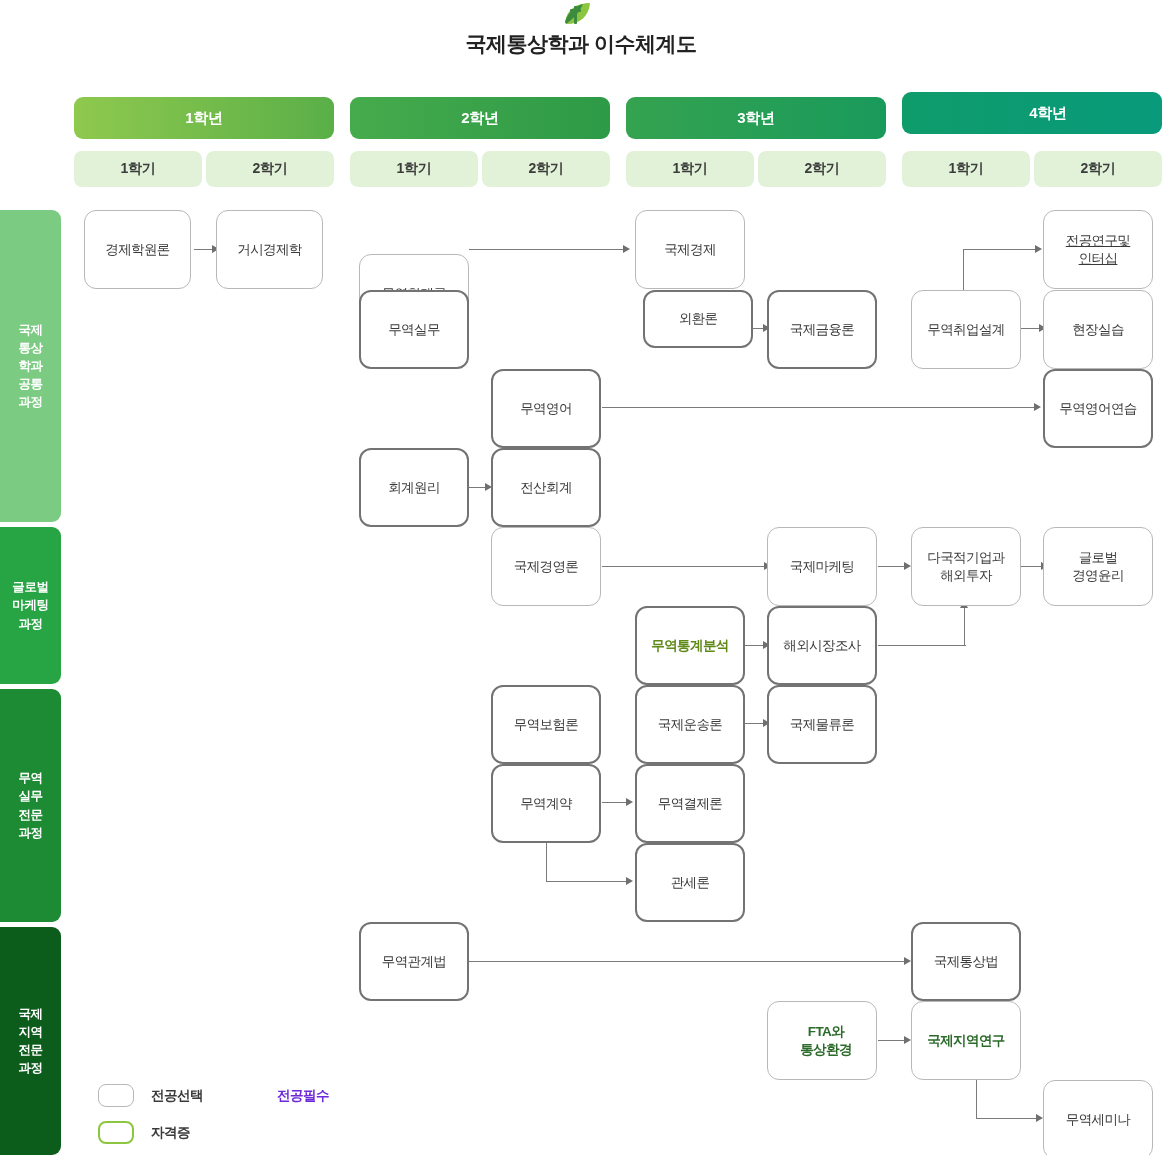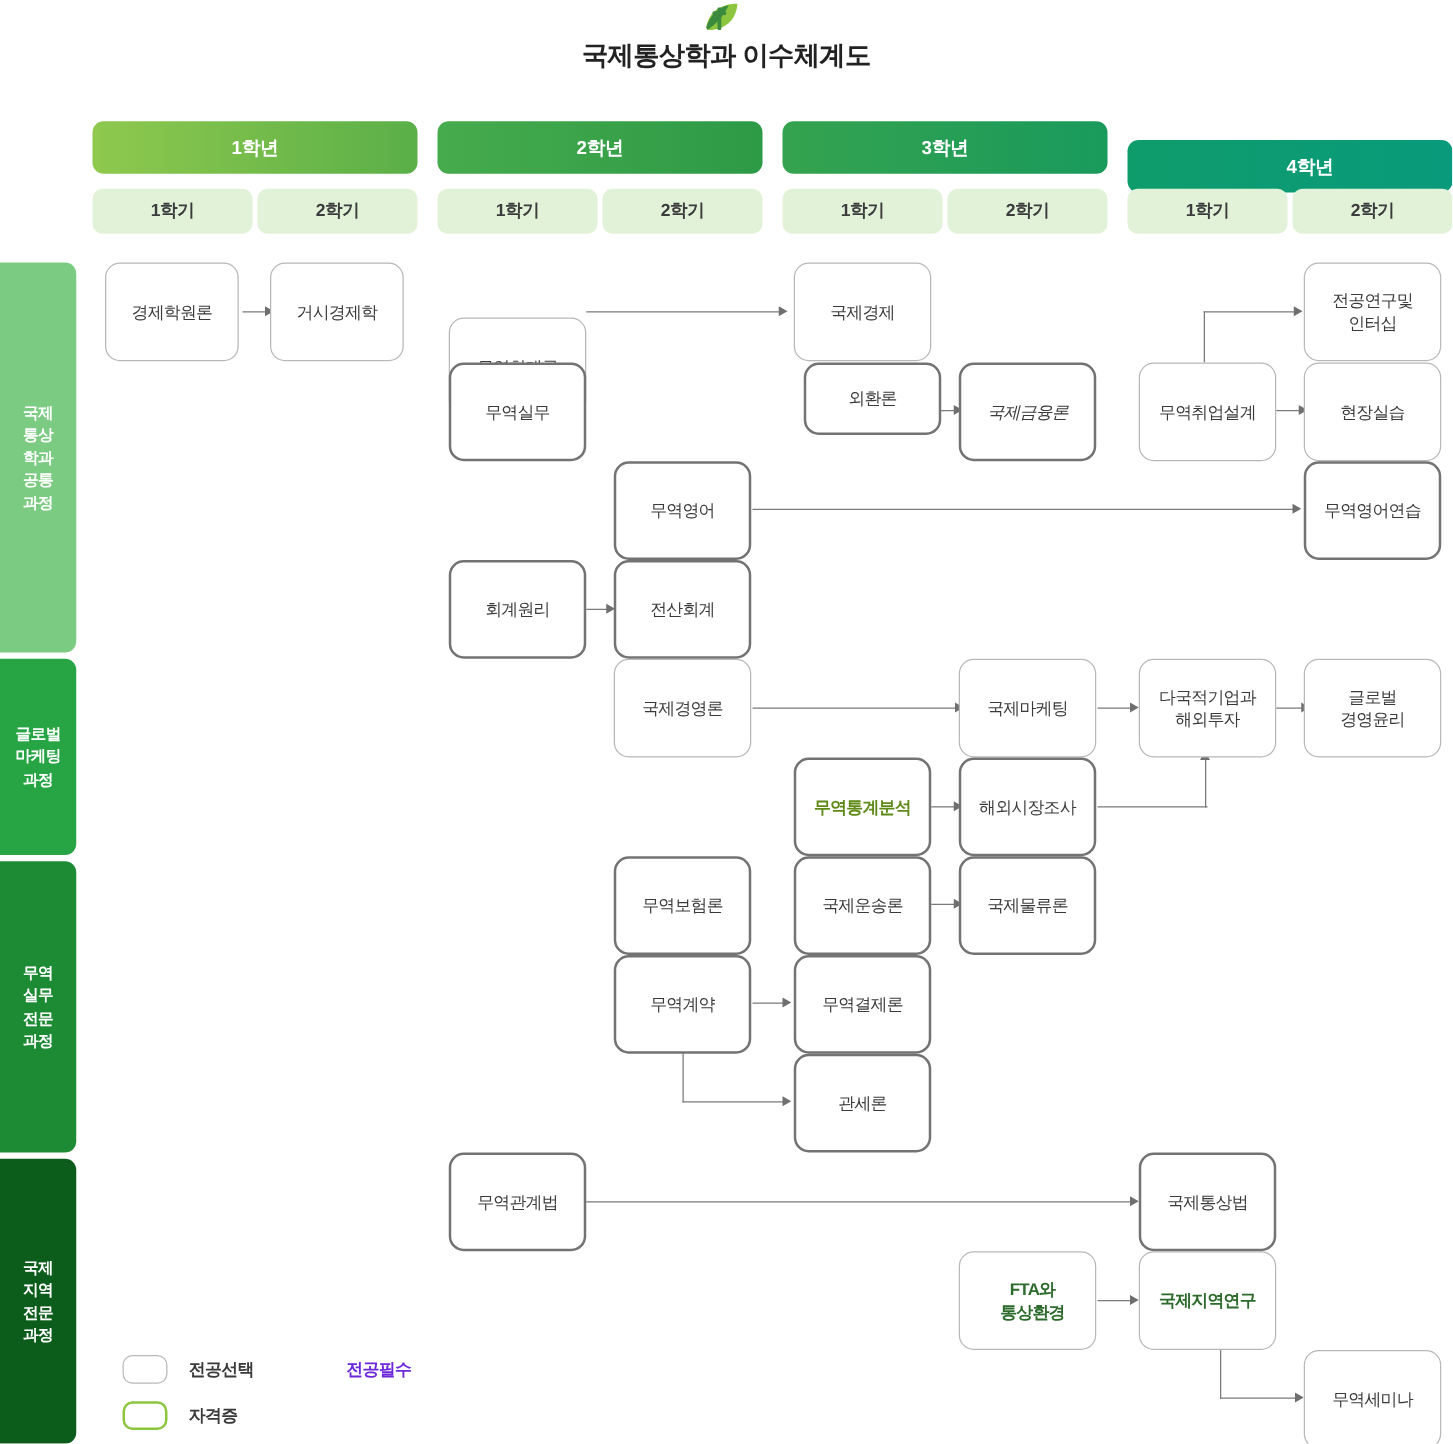--- a/index.html
+++ b/index.html
@@ -160,21 +160,21 @@
 
   <div class="year-bar" style="left:74px; top:97px; width:260px; background:linear-gradient(to right,#8fc94e,#5aaf48);">
     <span>1학년</span>
   </div>
   <div class="year-bar" style="left:350px; top:97px; width:260px; background:linear-gradient(to right,#46ab4c,#2d9a47);">
     <span>2학년</span>
   </div>
   <div class="year-bar" style="left:626px; top:97px; width:260px; background:linear-gradient(to right,#35a34f,#199a5c);">
     <span>3학년</span>
   </div>
-  <div class="year-bar" style="left:902px; top:112px; width:260px; background:linear-gradient(to right,#0f9c6b,#089a7b);padding-left:32px;">
+  <div class="year-bar" style="left:902px; top:92px; width:260px; background:linear-gradient(to right,#0f9c6b,#089a7b);padding-left:32px;">
     <span>4학년</span>
   </div>
 
   <div class="sem-bar" style="left:74px;  top:151px; width:128px;">
     <span>1학기</span>
     </div>
   <div class="sem-bar" style="left:206px; top:151px; width:128px;">
     <span>2학기</span>
     </div>
   <div class="sem-bar" style="left:350px; top:151px; width:128px;">
@@ -286,32 +286,32 @@
     </div>
   <div class="node elective" style="left:216px; top:210px; width:107px; height:79px;">
     <span class="label">거시경제학</span>
     </div>
   <div class="node elective" style="left:359px; top:210px; width:110px; height:79px;margin-top:44px;">
     <span class="label">무역학개론</span>
     </div>
   <div class="node elective" style="left:635px; top:210px; width:110px; height:79px;">
     <span class="label">국제경제</span>
     </div>
-  <div class="node elective" style="left:1043px; top:210px; width:110px; height:79px;">
+  <div class="node elective" style="left:1043px; top:210px; width:110px; height:79px;text-decoration:underline;">
     <span class="label">전공연구및
 인터십</span>
     </div>
 
   <div class="node cert" style="left:359px; top:290px; width:110px; height:79px;">
     <span class="label">무역실무</span>
     </div>
   <div class="node cert" style="left:643px; top:290px; width:110px; height:58px;">
     <span class="label">외환론</span>
     </div>
-  <div class="node cert" style="left:767px; top:290px; width:110px; height:79px;font-style:italic;">
+  <div class="node cert" style="left:767px; top:290px; width:110px; height:79px;">
     <span class="label">국제금융론</span>
     </div>
   <div class="node elective" style="left:911px; top:290px; width:110px; height:79px;">
     <span class="label">무역취업설계</span>
     </div>
   <div class="node elective" style="left:1043px; top:290px; width:110px; height:79px;">
     <span class="label">현장실습</span>
     </div>
 
   <div class="node cert" style="left:491px; top:369px; width:110px; height:79px;">

